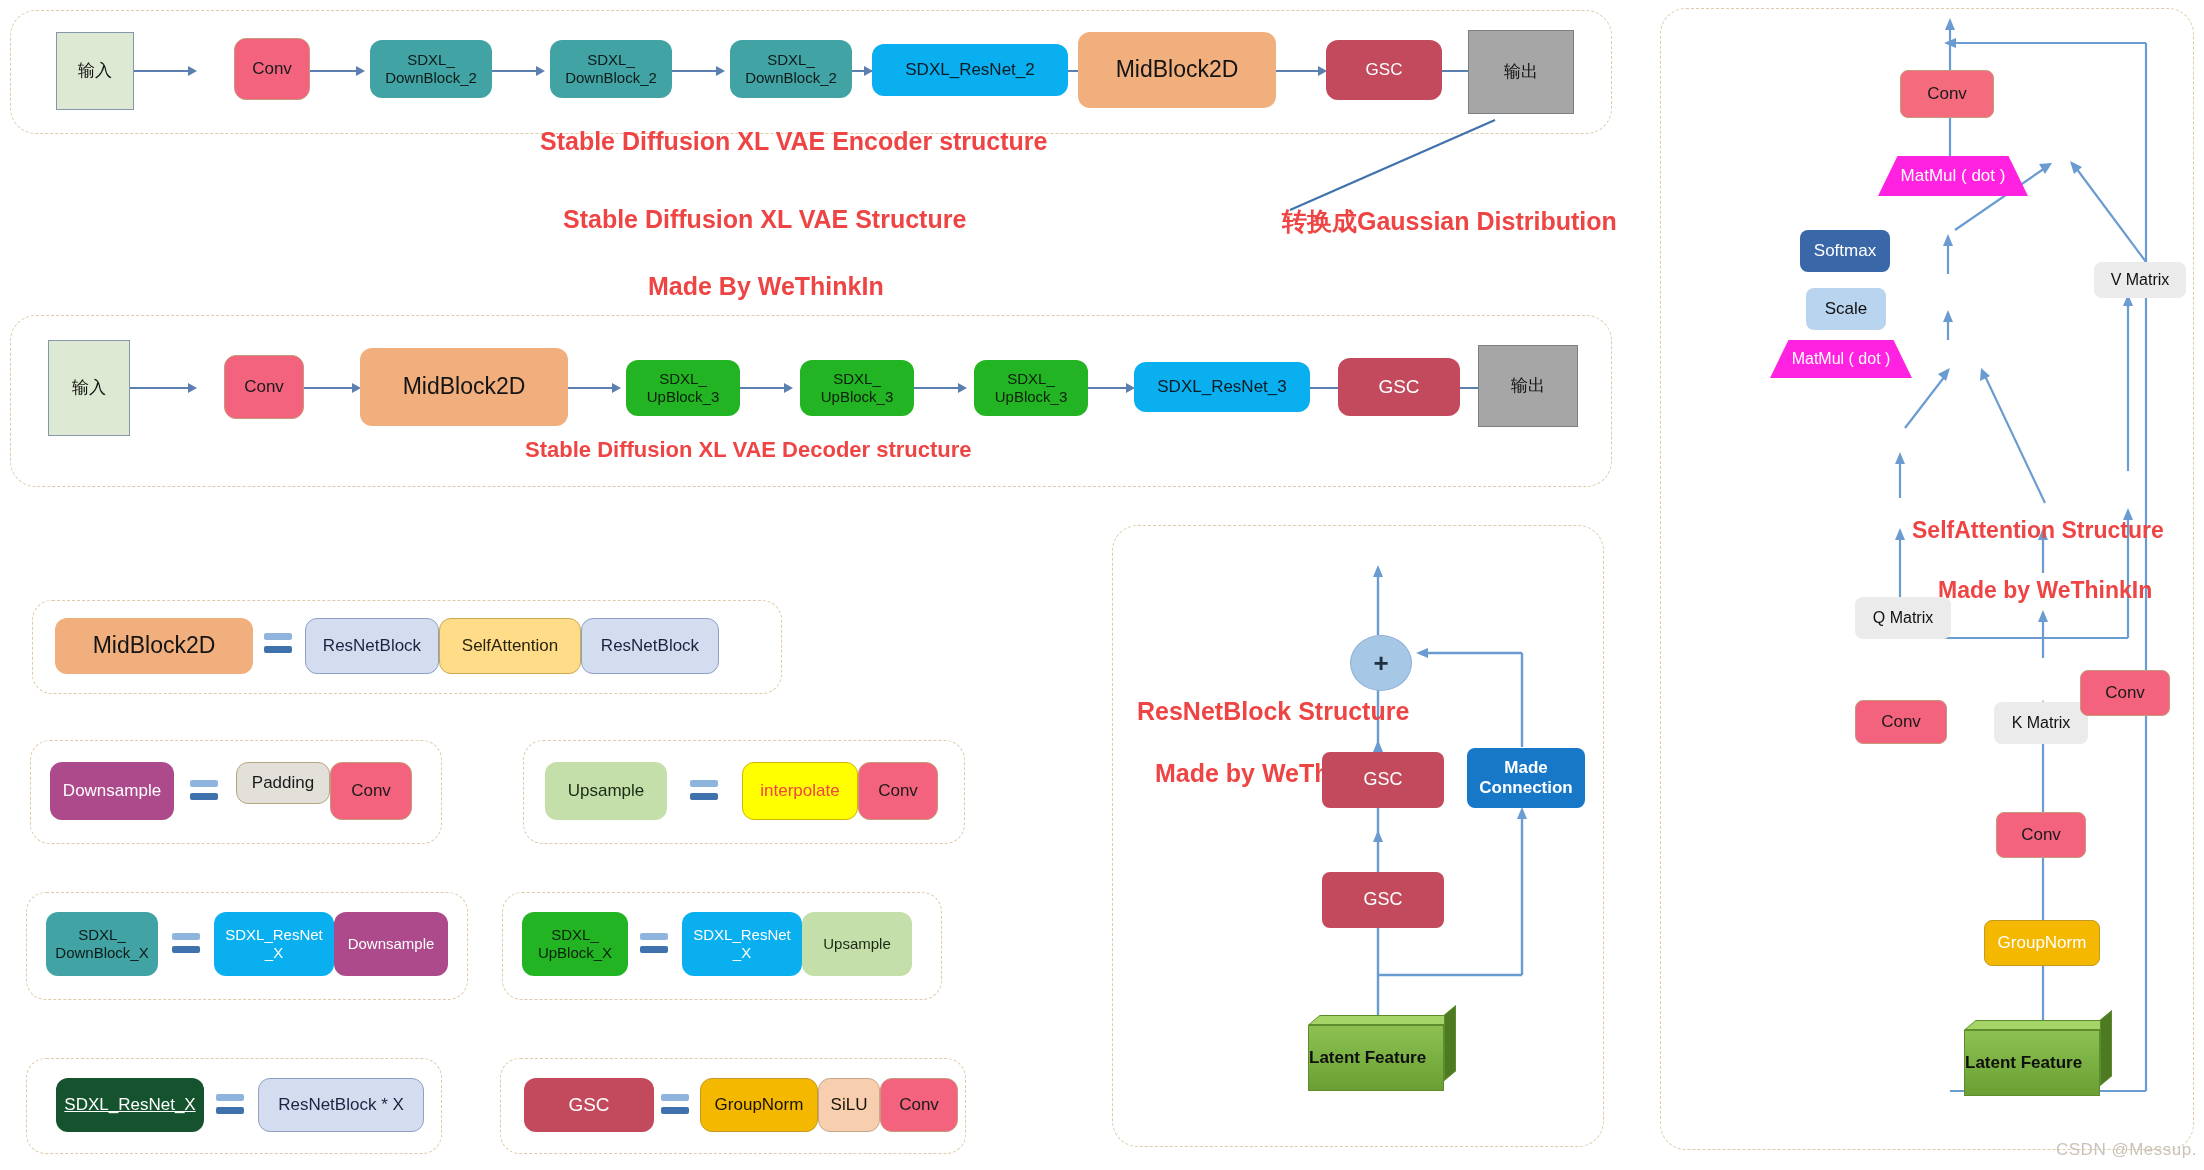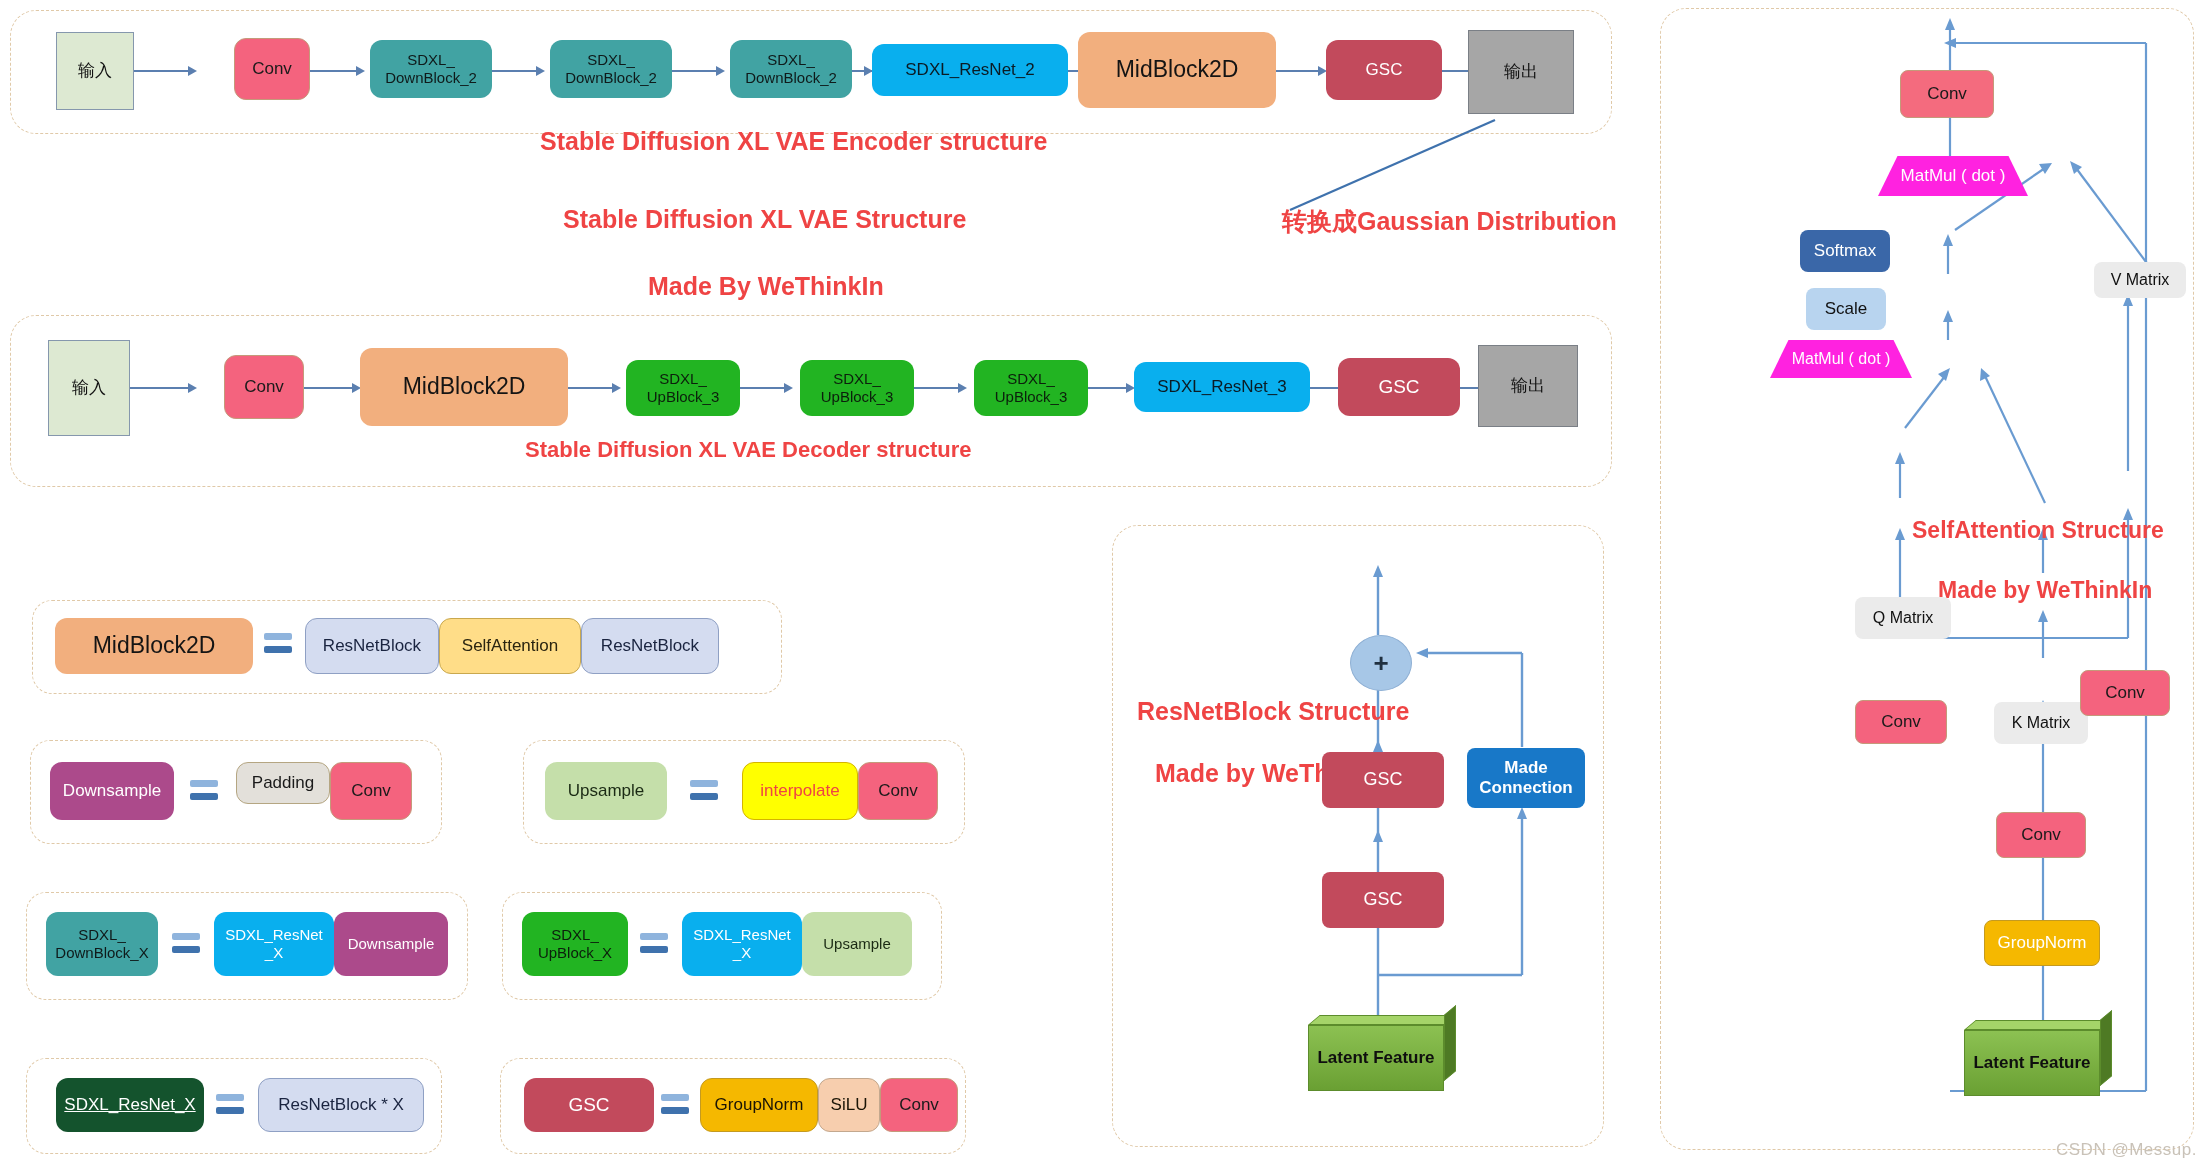--- a/index.html
+++ b/index.html
@@ -29,21 +29,21 @@
   
   .eq{position:absolute;width:28px;height:22px;}
   .eq i{display:block;height:7px;border-radius:2px;}
   .eq i.a{background:#8fb4dd;}
   .eq i.b{background:#3f72ad;margin-top:6px;}
 
   
   .cube{position:absolute;}
   .cube .face{position:absolute;left:0;top:10px;right:12px;bottom:0;
         background:linear-gradient(180deg,#8cc152 0%,#6aa033 100%);
-        border:1px solid #5c8c2c;display:flex;align-items:center;justify-content:center;
+        border:1px solid #5c8c2c;display:flex;align-items:center;justify-content:flex-start;
         color:#0f0f0f;font-weight:bold;}
   .cube .top{position:absolute;left:0;top:0;width:calc(100% - 12px);height:10px;
         background:#a5d469;transform:skewX(-50deg);transform-origin:bottom left;border:1px solid #5c8c2c;box-sizing:border-box;}
   .cube .side{position:absolute;right:0;top:0;width:12px;height:calc(100% - 10px);
         background:#4e7a24;transform:skewY(-40deg);transform-origin:top left;border:1px solid #5c8c2c;box-sizing:border-box;}
 
   
   .trap{position:absolute;display:flex;align-items:center;justify-content:center;
         color:#fff;background:#ff22e0;
         clip-path:polygon(13% 0,87% 0,100% 100%,0 100%);}

